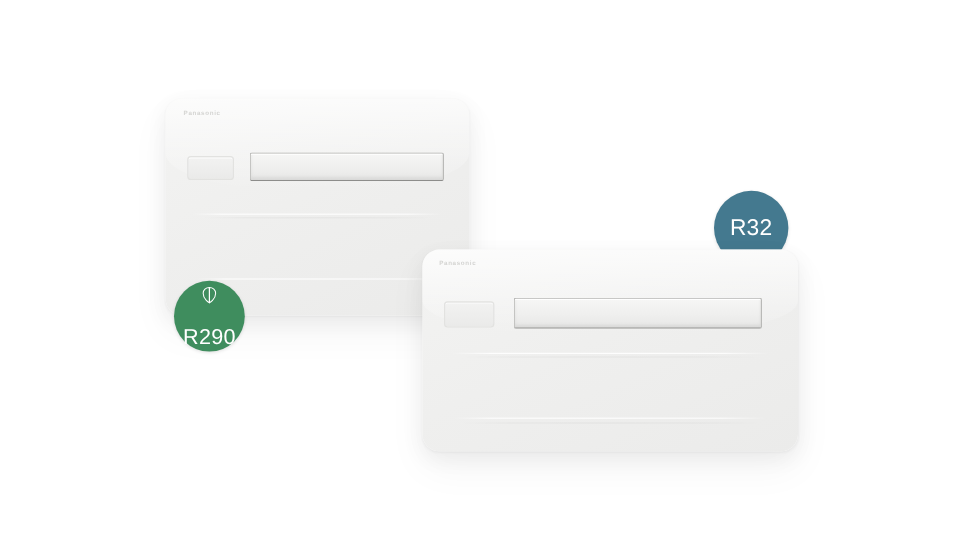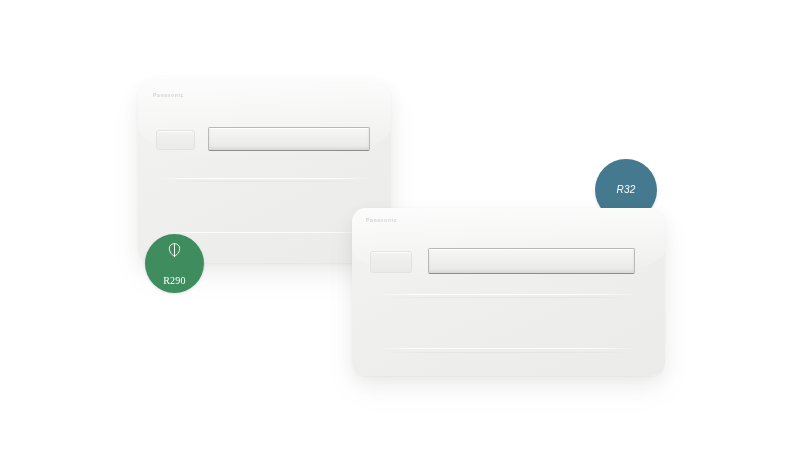--- a/index.html
+++ b/index.html
@@ -154,22 +154,22 @@
     height: 62px;
     background: #44798f;
     z-index: 3;
   }
   .badge-label {
     font-size: 14.5px;
     letter-spacing: 0.2px;
     line-height: 1;
     font-weight: 400;
   }
-  #badge-r290 .badge-label { font-size: 10px; margin-top: 16px; font-family: Liberation Serif, serif; }
-  #badge-r32  .badge-label { font-size: 10px; font-style: italic; }
+  #badge-r290 .badge-label { font-size: 18px; margin-top: 16px; }
+  #badge-r32  .badge-label { font-size: 19px; }
   .leaf-icon {
     display: block;
     width: 17px;
     height: 16px;
     margin-bottom: 2px;
   }
 </style>
 </head>
 <body>
 

